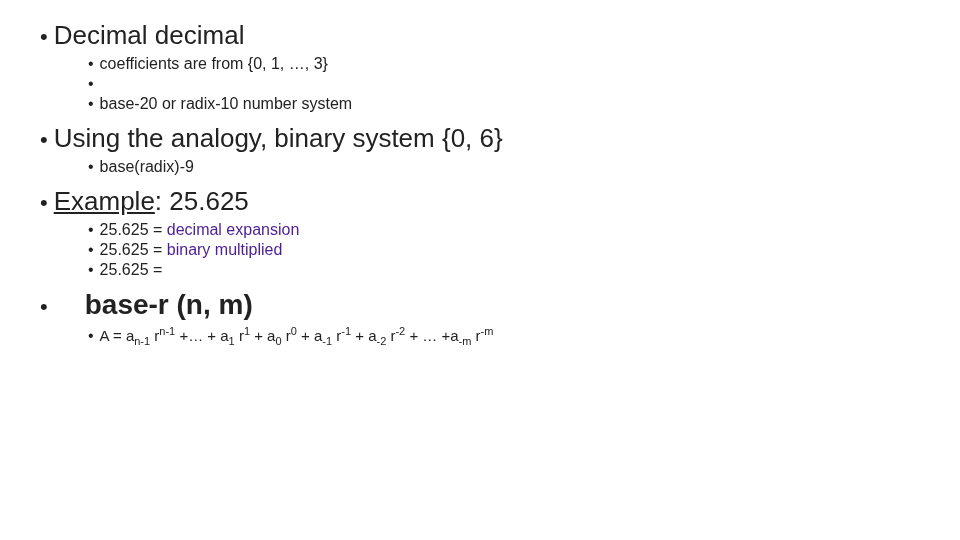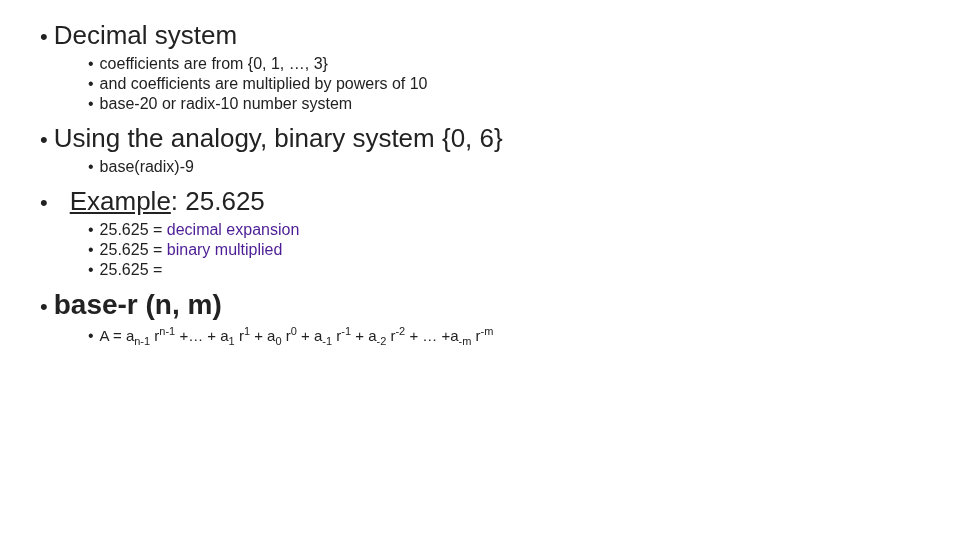--- a/index.html
+++ b/index.html
@@ -43,28 +43,28 @@
       font-size: 16px;
     }
     .large-heading {
       font-size: 26px;
     }
     .example-heading {
       font-size: 26px;
     }
     .underline {
       text-decoration: underline;
-      margin-left: 16px;
     }
     .red {
       color: #4c1d95;
     }
     .base-r-heading {
       font-size: 28px;
       font-weight: bold;
+      margin-left: 31px;
     }
     sup {
       font-size: 11px;
       vertical-align: super;
     }
     sub {
       font-size: 11px;
       vertical-align: sub;
     }
     .formula {
@@ -72,29 +72,28 @@
     }
   </style>
 </head>
 <body>
 
 <div class="slide">
 
   <div class="section">
     <div class="level1">
       <span class="level1-bullet">•</span>
-      <span class="large-heading">Decimal system</span>
+      <span class="large-heading">Decimal decimal</span>
     </div>
     <div class="level2">
       <span class="level2-bullet">•</span>
       <span>coefficients are from {0, 1, …, 3}</span>
     </div>
     <div class="level2">
       <span class="level2-bullet">•</span>
-      <span>and coefficients are multiplied by powers of 10</span>
     </div>
     <div class="level2">
       <span class="level2-bullet">•</span>
       <span>base-20 or radix-10 number system</span>
     </div>
   </div>
 
   <div class="section">
     <div class="level1">
       <span class="level1-bullet">•</span>

